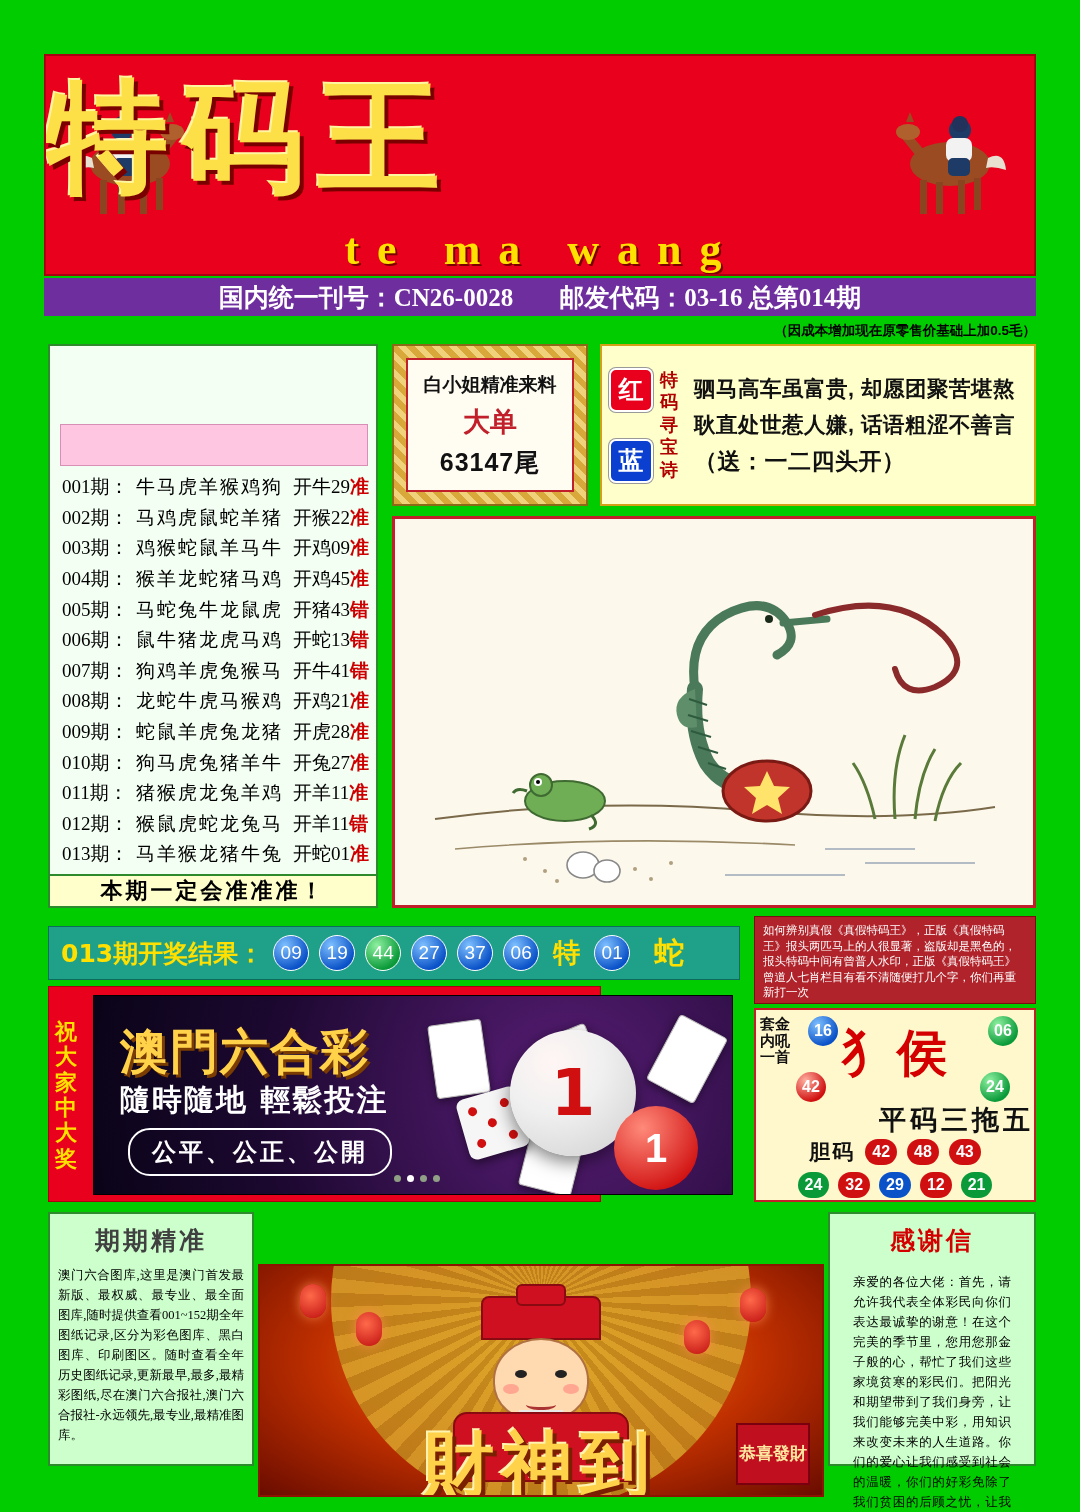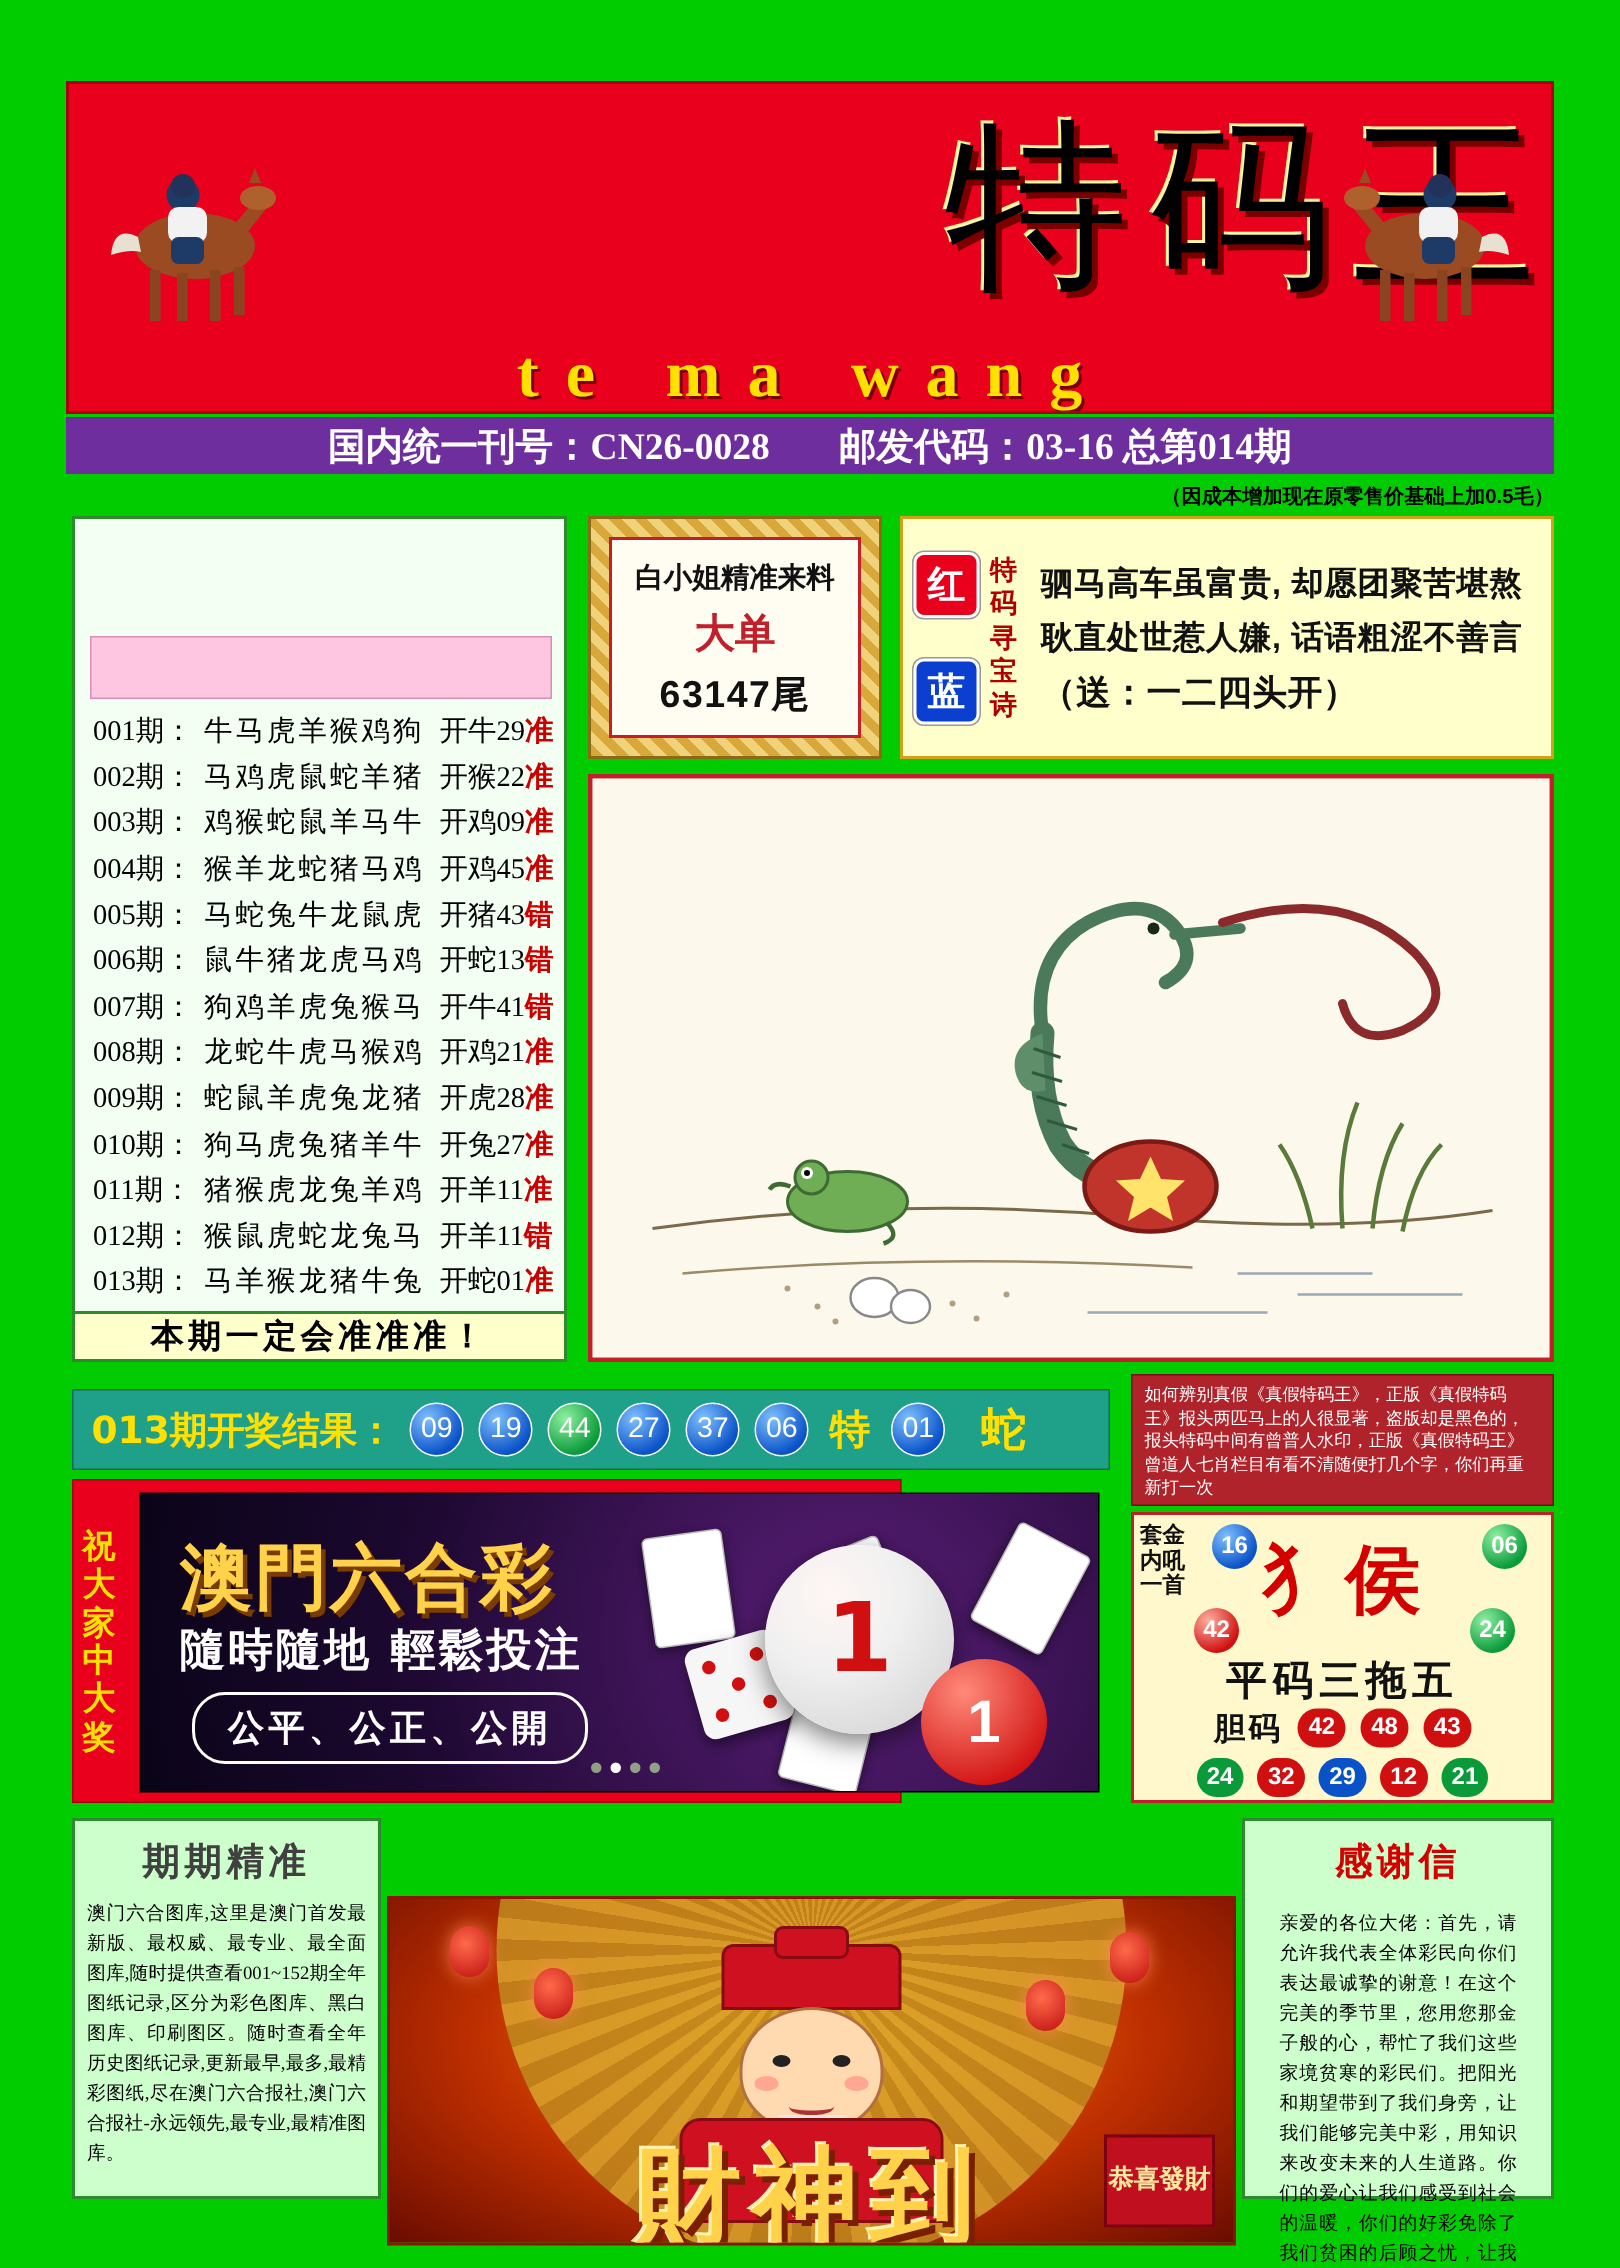--- a/index.html
+++ b/index.html
@@ -25,25 +25,25 @@
     left: 44px; top: 54px;
     width: 992px; height: 222px;
     background: #e8001c;
     border: 2px solid #a80010;
     overflow: hidden;
   }
   .mh-title {
     position: absolute;
     left: 0; top: 2px;
     width: 992px;
-    text-align: right;
+    text-align: left;
     font-size: 122px;
-    font-weight: normal;
+    font-weight: bold;
     letter-spacing: 14px;
-    color: #000000;
+    color: #fde047;
     text-shadow: 4px 4px 0 #7a0000, -2px -2px 0 #fff6a0;
     font-family: "DejaVu Sans", sans-serif;
     line-height: 1.3;
   }
   .mh-sub {
     position: absolute;
     left: 0; top: 168px;
     width: 992px;
     text-align: center;
     font-size: 44px;
@@ -434,21 +434,21 @@
     display: flex; align-items: center; justify-content: center;
     font-size: 16px; font-weight: bold; color: #fff;
     background: radial-gradient(circle at 32% 28%, #7ec0ff, #0a52c8 72%);
   }
   .tw-corner.c1 { left: 52px; top: 6px; }
   .tw-corner.c2 { right: 16px; top: 6px; background: radial-gradient(circle at 32% 28%, #8ef0a0, #0a9a3a 72%); }
   .tw-corner.c3 { left: 40px; top: 62px; background: radial-gradient(circle at 32% 28%, #ffb0a0, #d01010 72%); }
   .tw-corner.c4 { right: 24px; top: 62px; background: radial-gradient(circle at 32% 28%, #8ef0a0, #0a9a3a 72%); }
   .tw-line {
     position: absolute; left: 0; top: 92px; width: 100%;
-    text-align: center;
+    text-align: right;
     font-size: 27px; font-weight: bold; color: #111;
     letter-spacing: 4px;
     font-family: "DejaVu Sans", sans-serif;
   }
   .tw-row1 {
     position: absolute; left: 0; top: 128px; width: 100%;
     display: flex; align-items: center; justify-content: center; gap: 10px;
   }
   .tw-row1 .lbl {
     font-size: 21px; font-weight: bold; color: #111;

